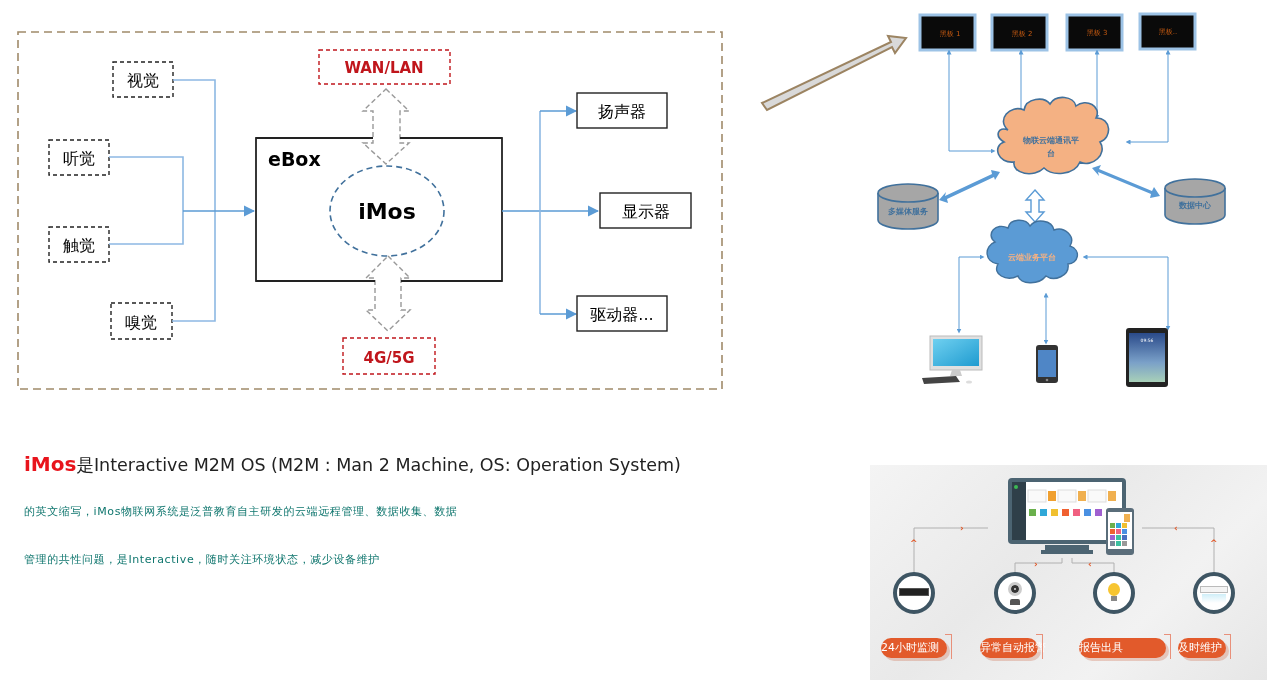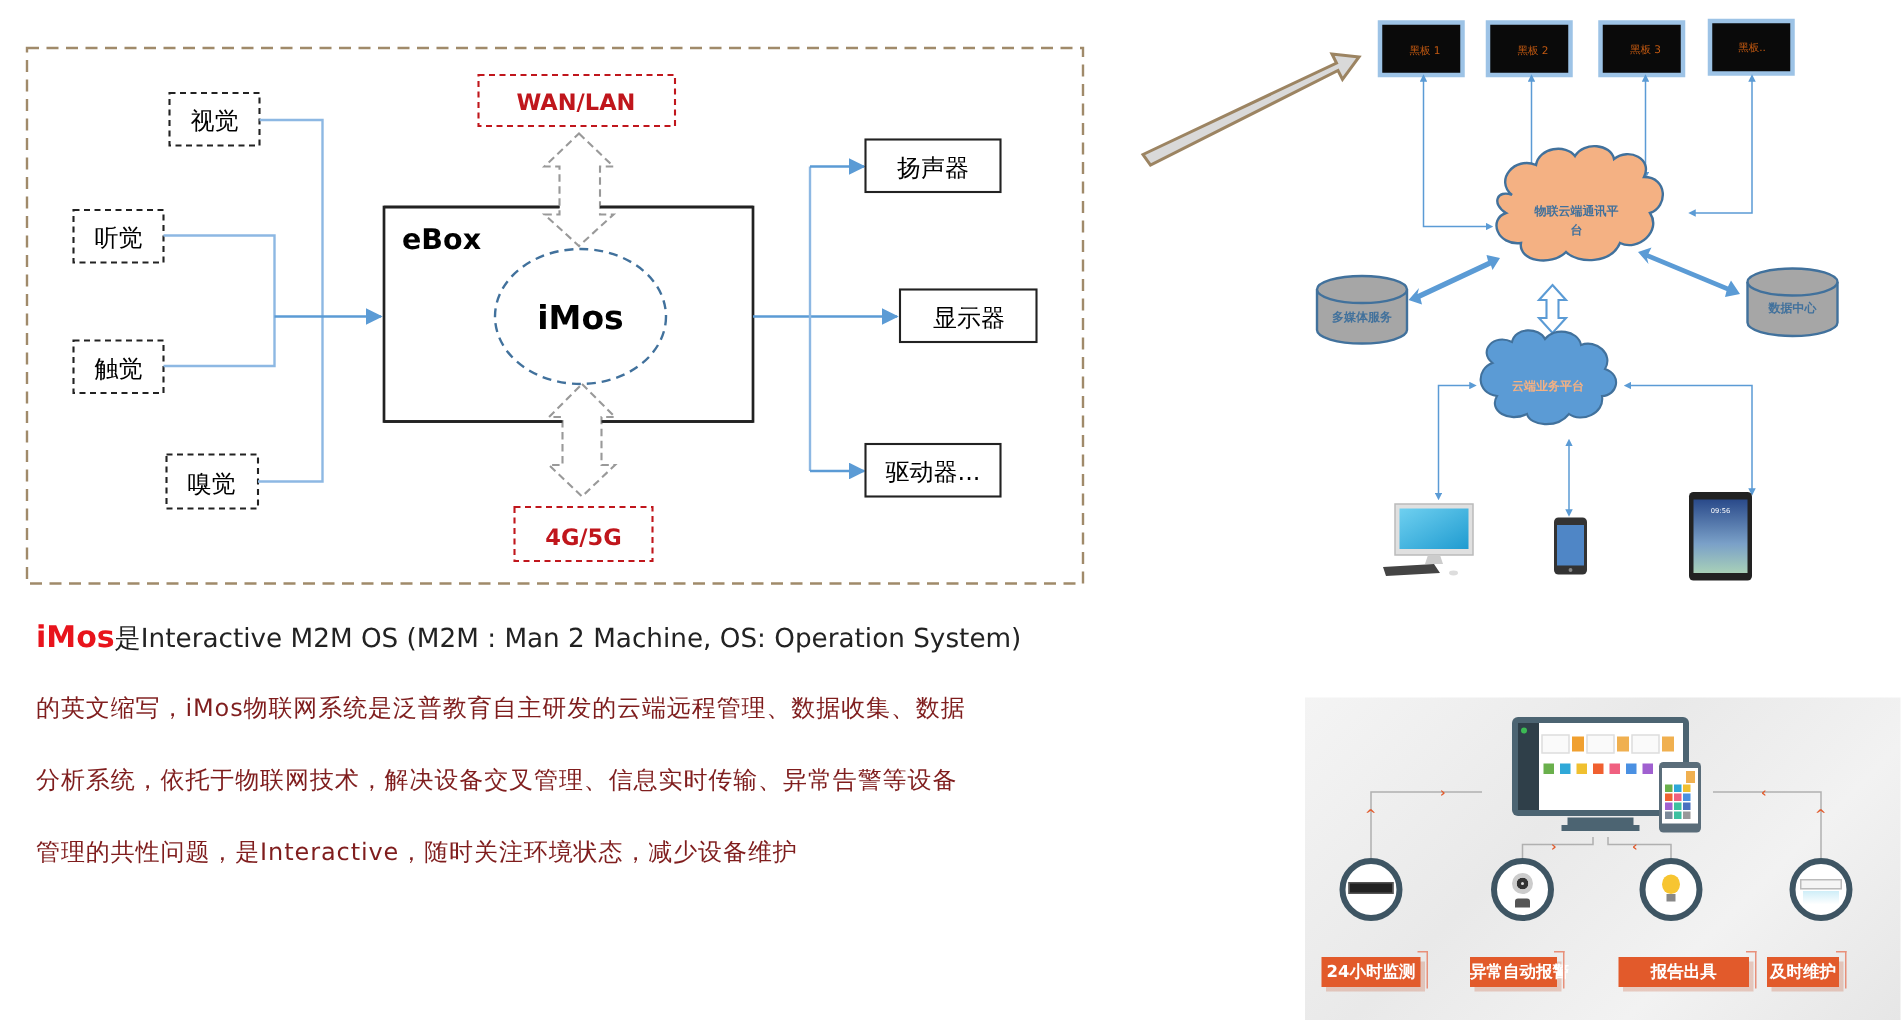--- a/index.html
+++ b/index.html
@@ -4,33 +4,33 @@
 <style>
   * { box-sizing: border-box; margin: 0; padding: 0; }
   html, body { width: 1269px; height: 689px; background: #ffffff; overflow: hidden; }
   body { position: relative; font-family: "DejaVu Sans", "Liberation Sans", sans-serif; color: #222; }
   svg text { font-family: "DejaVu Sans", "Liberation Sans", sans-serif; }
 
   
   #arch { position: absolute; left: 0; top: 0; width: 740px; height: 400px; }
 
   
-  #desc { position: absolute; left: 24px; top: 408px; width: 740px; }
-  .desc-line { height: 48px; line-height: 32px; font-size: 16px; color: #7f1d1d; white-space: nowrap; letter-spacing: 0.6px; }
+  #desc { position: absolute; left: 24px; top: 448px; width: 740px; }
+  .desc-line { height: 48px; line-height: 32px; font-size: 11px; color: #0f766e; white-space: nowrap; letter-spacing: 0.6px; }
   .desc-line.first { color: #222; font-size: 17.5px; letter-spacing: 0; }
   .brand { color: #e8141c; font-weight: bold; font-size: 20px; }
 
   
   #net { position: absolute; left: 740px; top: 0; width: 529px; height: 400px; }
 
   
   #panel { position: absolute; left: 870px; top: 465px; width: 397px; height: 215px;
            background: linear-gradient(135deg, #f4f4f4 0%, #e9e9e9 40%, #f2f2f2 70%, #e6e6e6 100%); overflow: hidden; }
-  .feat-btn { position: absolute; top: 173px; height: 20px; background: #e25a2b; color: #fff; font-size: 11px; font-weight: bold;
-              line-height: 20px; text-align: center; box-shadow: 3px 3px 0 rgba(200,80,40,0.25); white-space: nowrap; }
+  .feat-btn { position: absolute; top: 173px; height: 20px; background: #e25a2b; color: #fff; font-size: 11px; font-weight: normal;
+              line-height: 20px; box-shadow: 3px 3px 0 rgba(200,80,40,0.25); white-space: nowrap; border-radius: 10px; }
   .feat-btn::after { content: ""; position: absolute; right: -5px; top: -4px; width: 6px; height: 24px; border-right: 1px solid #e8907a; border-top: 1px solid #e8907a; }
   .circle { position: absolute; top: 107px; width: 42px; height: 42px; border-radius: 50%; border: 4px solid #3e5563; background: #fff; }
 </style>
 </head>
 <body>
 
 <svg id="arch" viewBox="0 0 740 400">
   <defs>
     <marker id="arrBlue" viewBox="0 0 10 10" refX="9" refY="5" markerWidth="7" markerHeight="7" orient="auto">
       <path d="M0,0 L10,5 L0,10 z" fill="#5b9bd5"></path>
@@ -103,21 +103,20 @@
     <rect x="577" y="296" width="90" height="35" fill="#fff" stroke="#222" stroke-width="1.4"></rect>
     <text x="622" y="320" font-size="16" text-anchor="middle">驱动器...</text>
   </g>
 </svg>
 
 <div id="desc">
   <div class="desc-line first">
     <span class="brand">iMos</span><span>是Interactive M2M OS (M2M : Man 2 Machine, OS: Operation System)</span>
   </div>
   <div class="desc-line">的英文缩写，iMos物联网系统是泛普教育自主研发的云端远程管理、数据收集、数据</div>
-  <div class="desc-line">分析系统，依托于物联网技术，解决设备交叉管理、信息实时传输、异常告警等设备</div>
   <div class="desc-line">管理的共性问题，是Interactive，随时关注环境状态，减少设备维护</div>
 </div>
 
 <svg id="net" viewBox="0 0 529 400">
   <defs>
     <marker id="arrSm" viewBox="0 0 10 10" refX="5" refY="5" markerWidth="5" markerHeight="5" orient="auto-start-reverse">
       <path d="M0,0 L10,5 L0,10 z" fill="#5b9bd5"></path>
     </marker>
     <linearGradient id="scr" x1="0" y1="0" x2="1" y2="1">
       <stop offset="0" stop-color="#6fd0f0"></stop>

